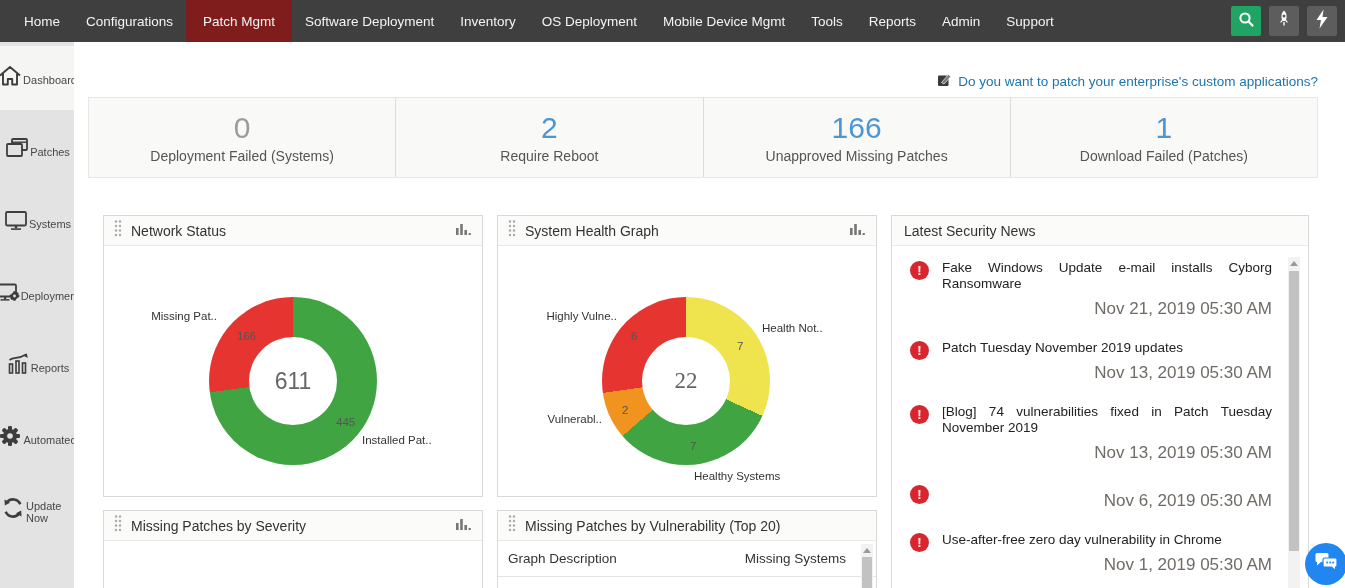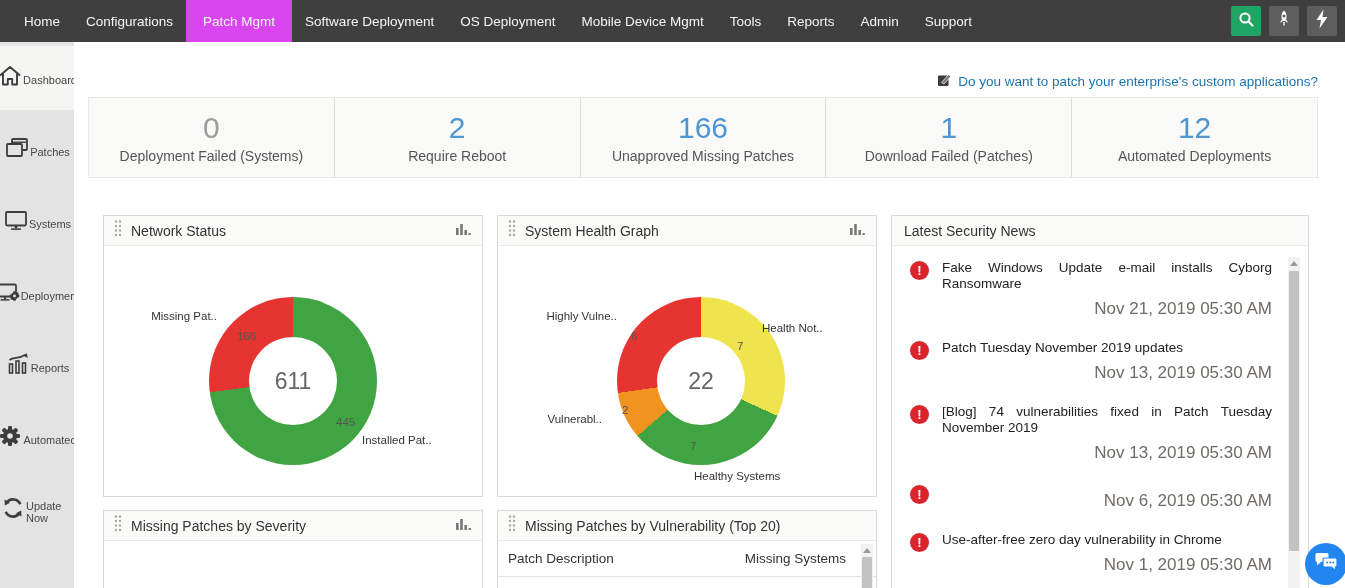--- a/index.html
+++ b/index.html
@@ -4,21 +4,21 @@
 <style>
   html,body{margin:0;padding:0;width:1345px;height:588px;overflow:hidden;
     font-family:"Liberation Sans","DejaVu Sans",sans-serif;background:#fff;}
   *{box-sizing:border-box;}
 
   
   .topnav{position:absolute;left:0;top:0;width:1345px;height:42px;background:#3f3f3f;
     display:flex;align-items:stretch;padding-left:11px;}
   .nav-item{display:flex;align-items:center;padding:0 13px;color:#f4f4f4;font-size:13.5px;
     cursor:pointer;white-space:nowrap;}
-  .nav-item.active{background:#d946ef;padding:12px 17px;}
+  .nav-item.active{background:#7f1d1d;padding:12px 17px;}
   .nav-right{margin-left:auto;display:flex;align-items:center;gap:8px;padding-right:8px;}
   .nav-btn{width:30px;height:30px;border-radius:2px;background:#5d5d5d;display:flex;
     align-items:center;justify-content:center;cursor:pointer;}
   .nav-btn.search{background:#1fa463;}
 
   
   .sidebar{position:absolute;left:0;top:42px;width:74px;height:546px;background:#e3e3e3;}
   .side-item{width:74px;height:64px;margin-bottom:8px;display:flex;flex-direction:row;
     align-items:center;justify-content:center;cursor:pointer;}
   .side-item:first-child{margin-top:4px;}
@@ -78,20 +78,21 @@
     background:#2186f0;display:flex;align-items:center;justify-content:center;cursor:pointer;}
 </style>
 </head>
 <body>
 
 <div class="topnav">
   <div class="nav-item">Home</div>
   <div class="nav-item">Configurations</div>
   <div class="nav-item active">Patch Mgmt</div>
   <div class="nav-item">Software Deployment</div>
+  <div class="nav-item">Inventory</div>
   <div class="nav-item">OS Deployment</div>
   <div class="nav-item">Mobile Device Mgmt</div>
   <div class="nav-item">Tools</div>
   <div class="nav-item">Reports</div>
   <div class="nav-item">Admin</div>
   <div class="nav-item">Support</div>
   <div class="nav-right">
     <div class="nav-btn search">
       <span>
         <svg width="18" height="18" viewBox="0 0 18 18">
@@ -229,24 +230,20 @@
       <div class="stat-label">Require Reboot</div>
     </div>
     <div class="stat">
       <div class="stat-value" style="color: rgb(77, 150, 210);">166</div>
       <div class="stat-label">Unapproved Missing Patches</div>
     </div>
     <div class="stat">
       <div class="stat-value" style="color: rgb(77, 150, 210);">1</div>
       <div class="stat-label">Download Failed (Patches)</div>
     </div>
-    <div class="stat">
-      <div class="stat-value" style="color: rgb(77, 150, 210);">12</div>
-      <div class="stat-label">Automated Deployments</div>
-    </div>
   </div>
 
   <div class="card" style="left:29px;top:173px;width:380px;height:282px;">
     <div class="card-header">
       <span>
         <svg width="8" height="19" viewBox="0 0 8 19">
             <g fill="#a9a9a9">
               <circle cx="2" cy="2.5" r="1.2"></circle>
               <circle cx="6" cy="2.5" r="1.2"></circle>
               <circle cx="2" cy="7" r="1.2"></circle>
@@ -307,21 +304,21 @@
             <g fill="#777">
               <rect x="1" y="6" width="2.6" height="7"></rect>
               <rect x="5.2" y="2" width="2.6" height="11"></rect>
               <rect x="9.4" y="8" width="2.6" height="5"></rect>
               <rect x="13.6" y="11" width="2.2" height="2"></rect>
             </g>
           </svg>
       </span>
     </div>
     <div class="card-body" style="height:250px;">
-      <div class="donut" style="left: 119px; top: 51px; background: conic-gradient(rgb(239, 228, 78) 0deg, rgb(239, 228, 78) 114.545deg, rgb(63, 164, 65) 114.545deg, rgb(63, 164, 65) 229.091deg, rgb(240, 148, 31) 229.091deg, rgb(240, 148, 31) 261.818deg, rgb(230, 52, 48) 261.818deg, rgb(230, 52, 48) 360deg);">
+      <div class="donut" style="left: 104px; top: 51px; background: conic-gradient(rgb(239, 228, 78) 0deg, rgb(239, 228, 78) 114.545deg, rgb(63, 164, 65) 114.545deg, rgb(63, 164, 65) 229.091deg, rgb(240, 148, 31) 229.091deg, rgb(240, 148, 31) 261.818deg, rgb(230, 52, 48) 261.818deg, rgb(230, 52, 48) 360deg); font-family: Liberation Serif, serif;">
         <div class="donut-hole">
           <span class="donut-total">22</span>
         </div>
       </div>
       <div class="chart-label" style="right:259px;top:64px;">Highly Vulne..</div>
       <div class="chart-value" style="left:133px;top:84px;">6</div>
       <div class="chart-label" style="left:264px;top:76px;">Health Not..</div>
       <div class="chart-value" style="left:239px;top:94px;">7</div>
       <div class="chart-value" style="left:124px;top:158px;">2</div>
       <div class="chart-label" style="right:274px;top:167px;">Vulnerabl..</div>
@@ -422,21 +419,21 @@
               <circle cx="2" cy="16" r="1.2"></circle>
               <circle cx="6" cy="16" r="1.2"></circle>
             </g>
           </svg>
       </span>
       <span class="card-title">Missing Patches by Vulnerability (Top 20)</span>
       <span class="spacer"></span>
     </div>
     <div class="card-body" style="height:118px;">
       <div class="table-header">
-        <span class="th">Patch Description</span>
+        <span class="th">Graph Description</span>
         <span class="th">Missing Systems</span>
       </div>
       <div class="vscroll" style="right:3px;top:3px;bottom:3px;">
         <div class="arrow-up"></div>
         <div class="thumb" style="top:13px;height:60px;"></div>
       </div>
     </div>
   </div>
 
 </div>

